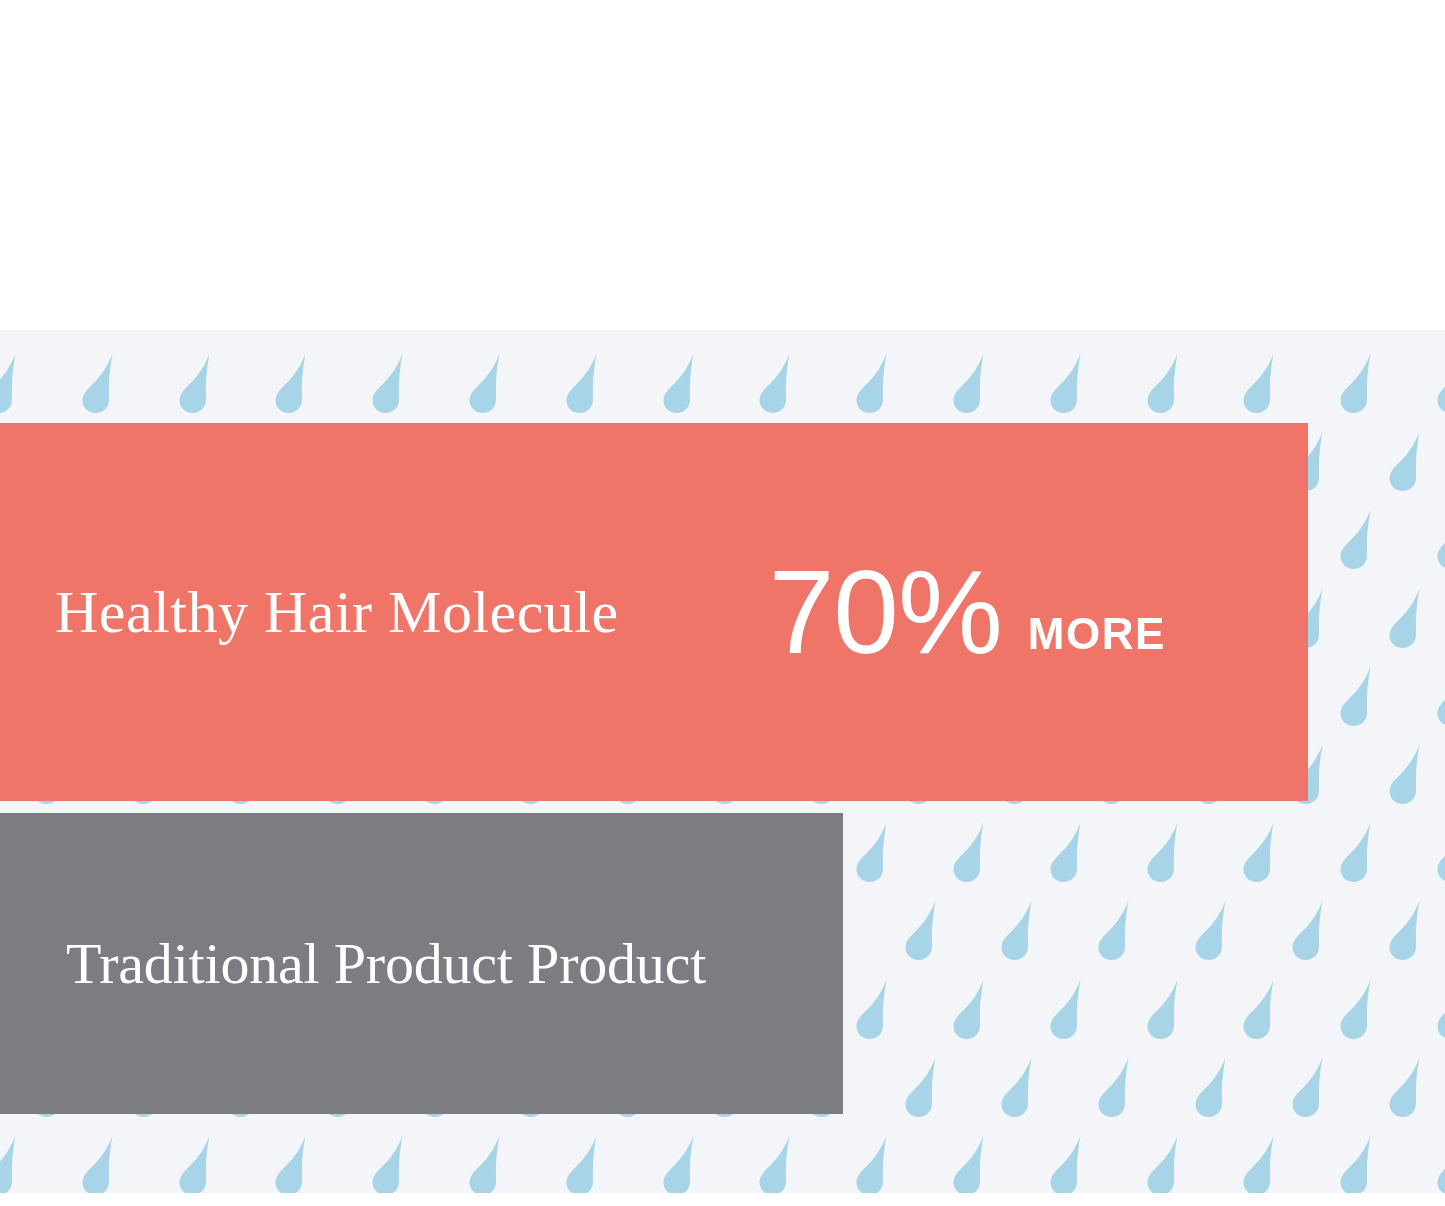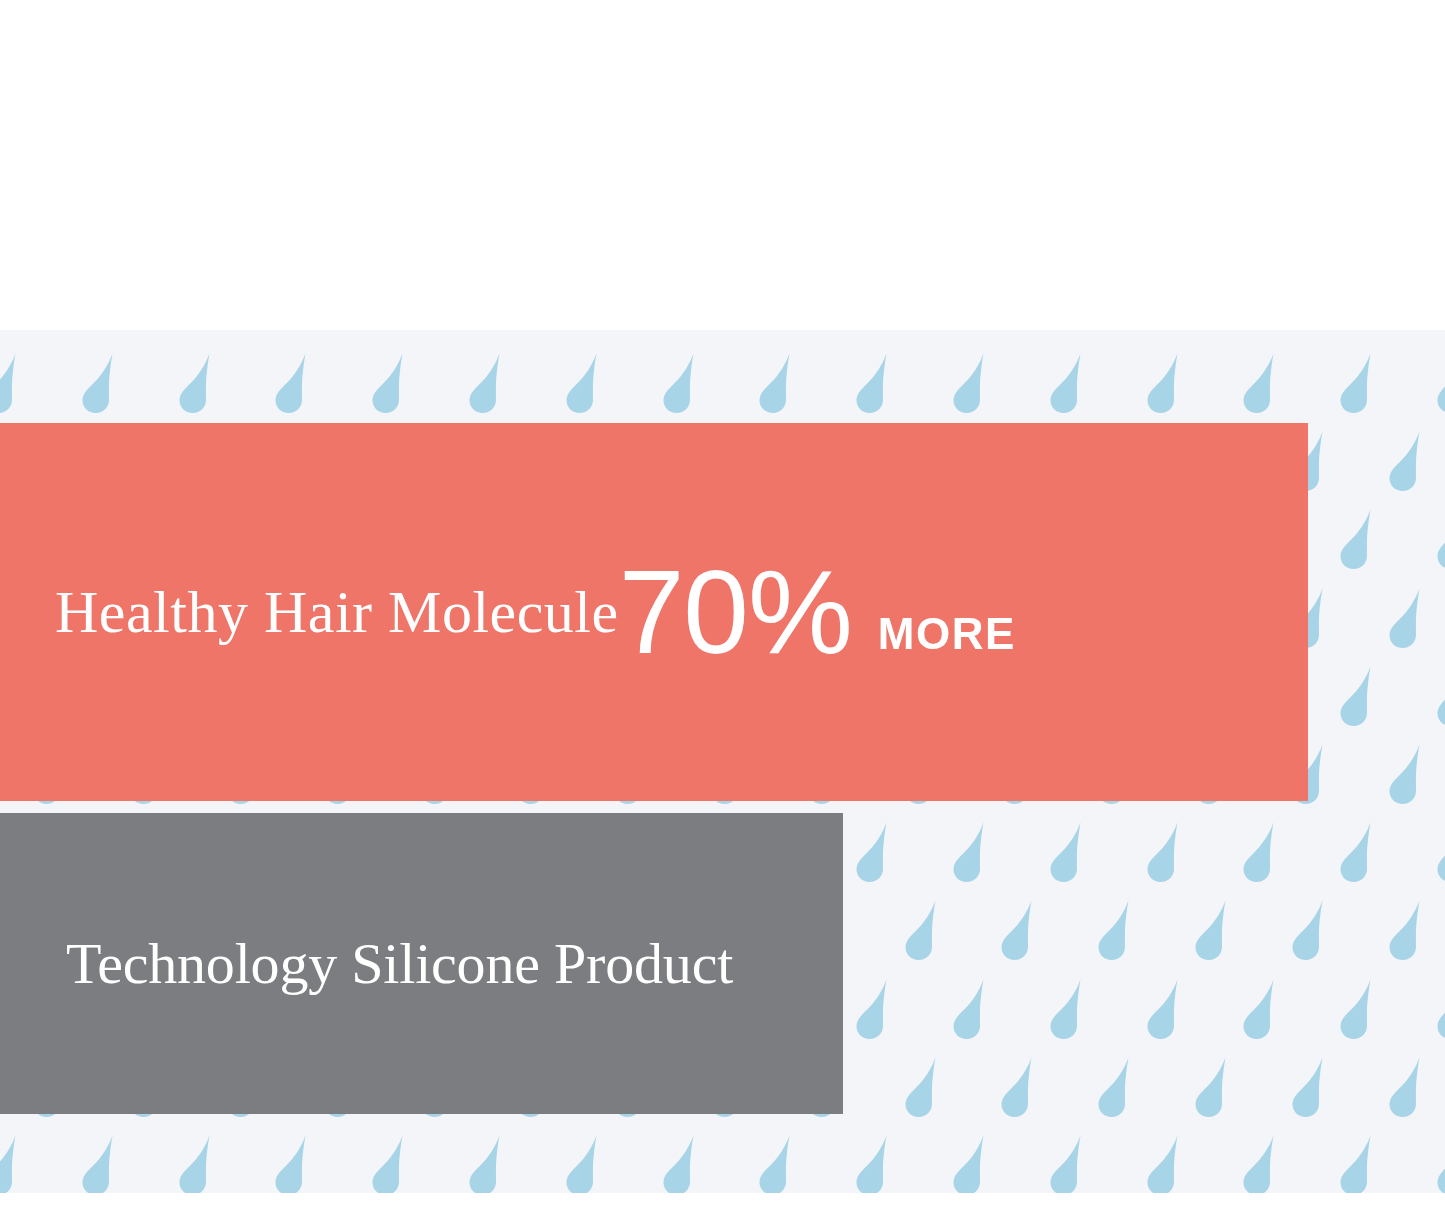--- a/index.html
+++ b/index.html
@@ -117,20 +117,21 @@
   .bar-secondary .bar-label {
     font-size: 58px;
     line-height: 58px;
     margin-left: 66px;
     letter-spacing: -0.2px;
   }
 
   .stat-group {
     display: flex;
     align-items: baseline;
+    margin-left: 150px;
   }
 
   .stat-value {
     font-family: "Liberation Sans", sans-serif;
     font-size: 118px;
     line-height: 118px;
     color: #ffffff;
     font-weight: 300;
     letter-spacing: -1px;
   }
@@ -1015,18 +1016,18 @@
 
     <div class="bar bar-primary">
       <span class="bar-label">Healthy Hair Molecule</span>
       <span class="stat-group">
         <span class="stat-value">70%</span>
         <span class="stat-suffix">MORE</span>
       </span>
     </div>
 
     <div class="bar bar-secondary">
-      <span class="bar-label">Technology Silicone Product</span>
+      <span class="bar-label">Traditional Product Product</span>
     </div>
 
   </div>
 
 </div>
 
 </body></html>

